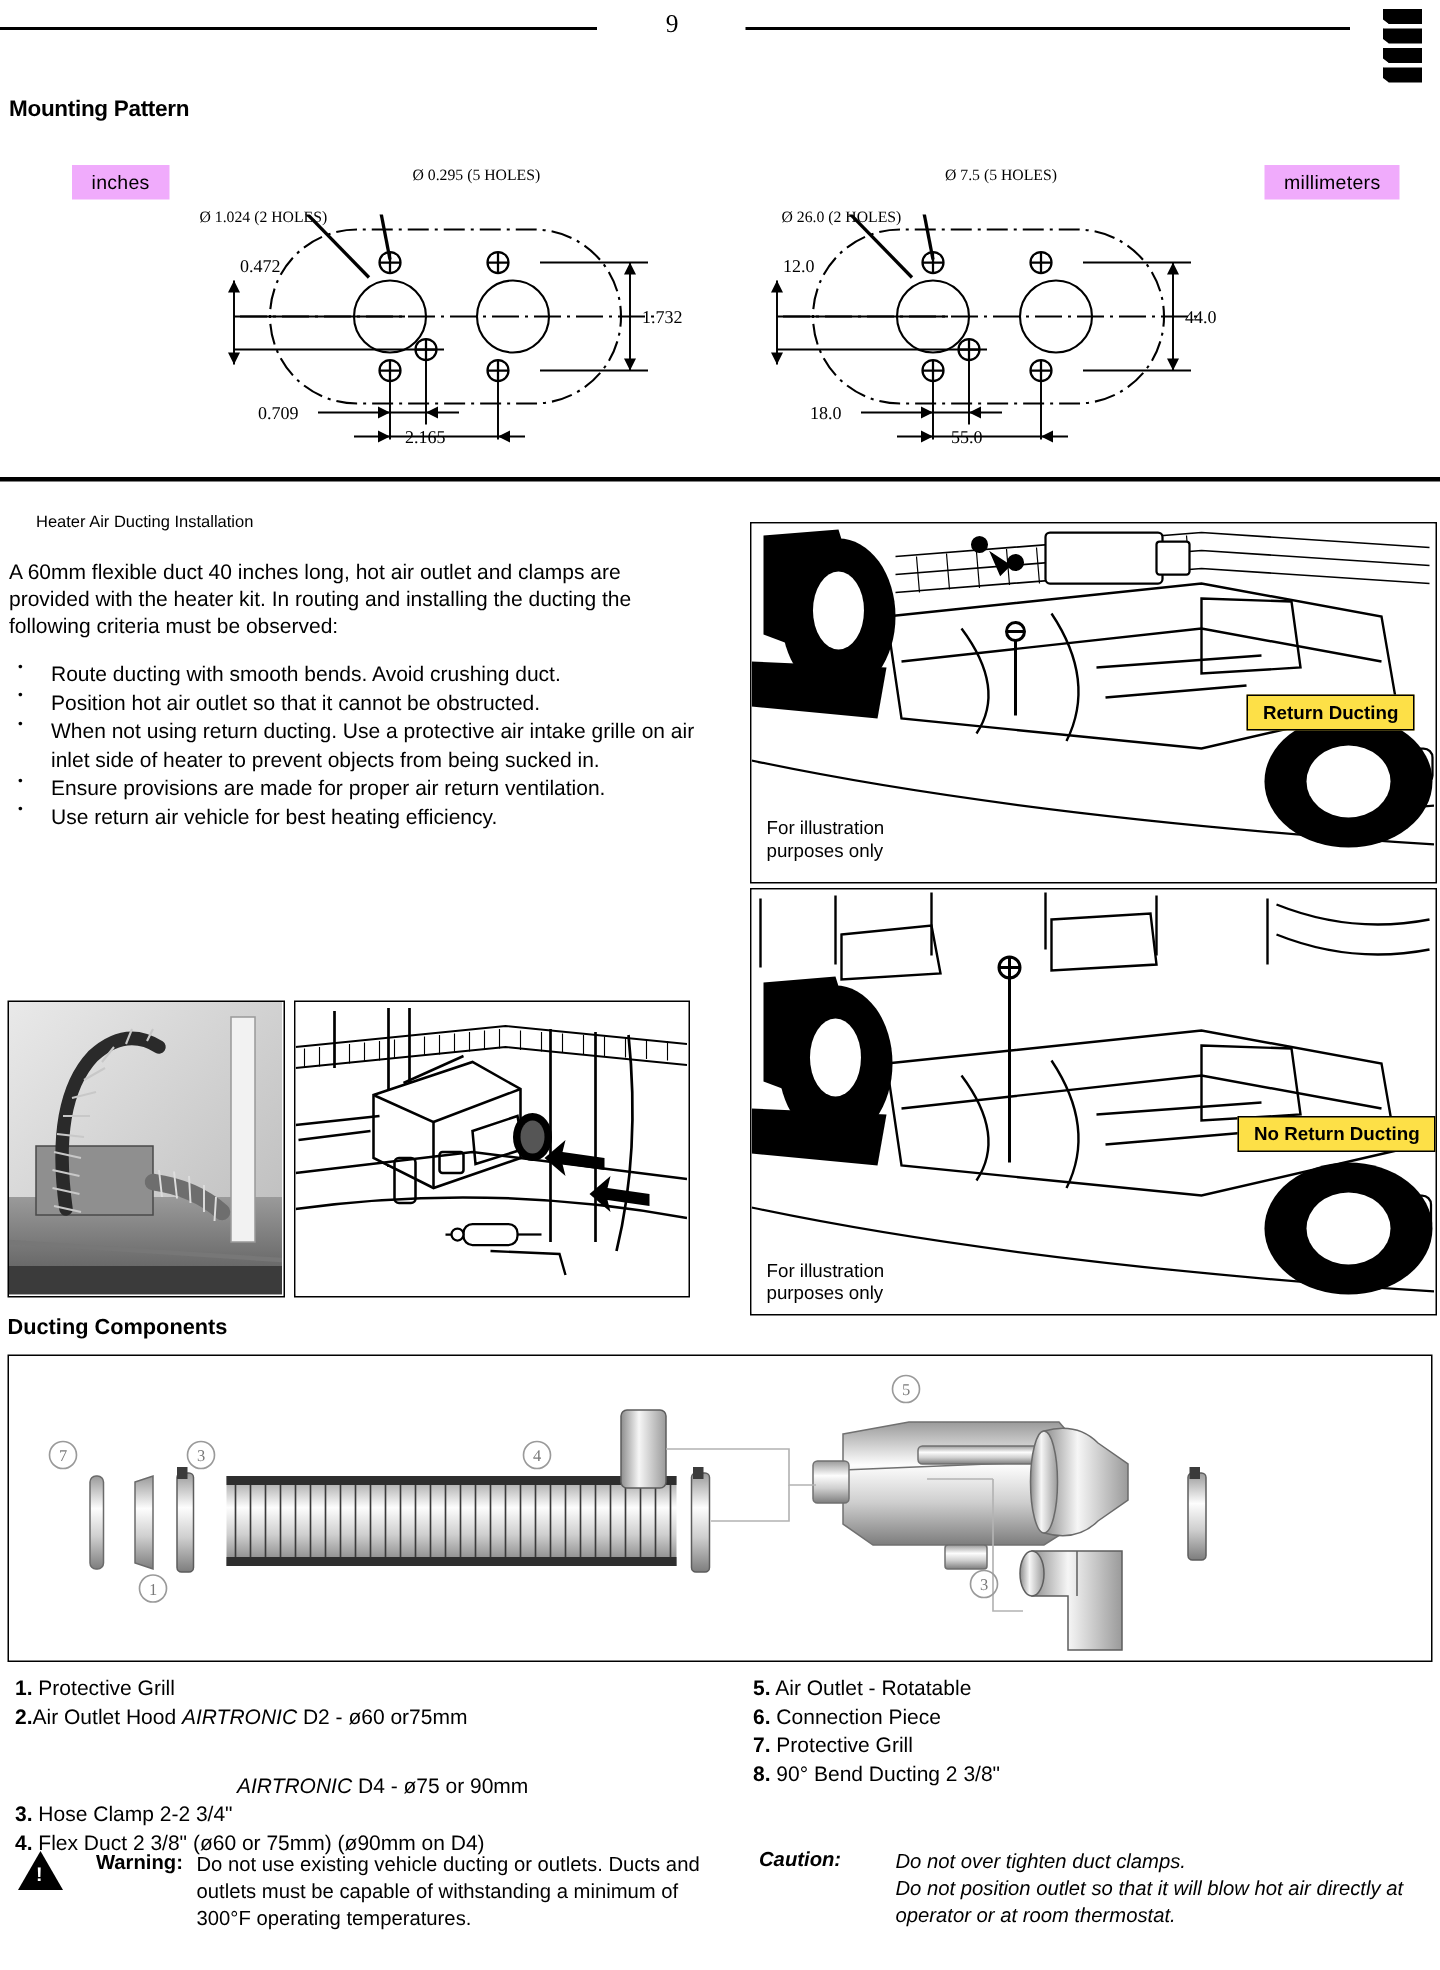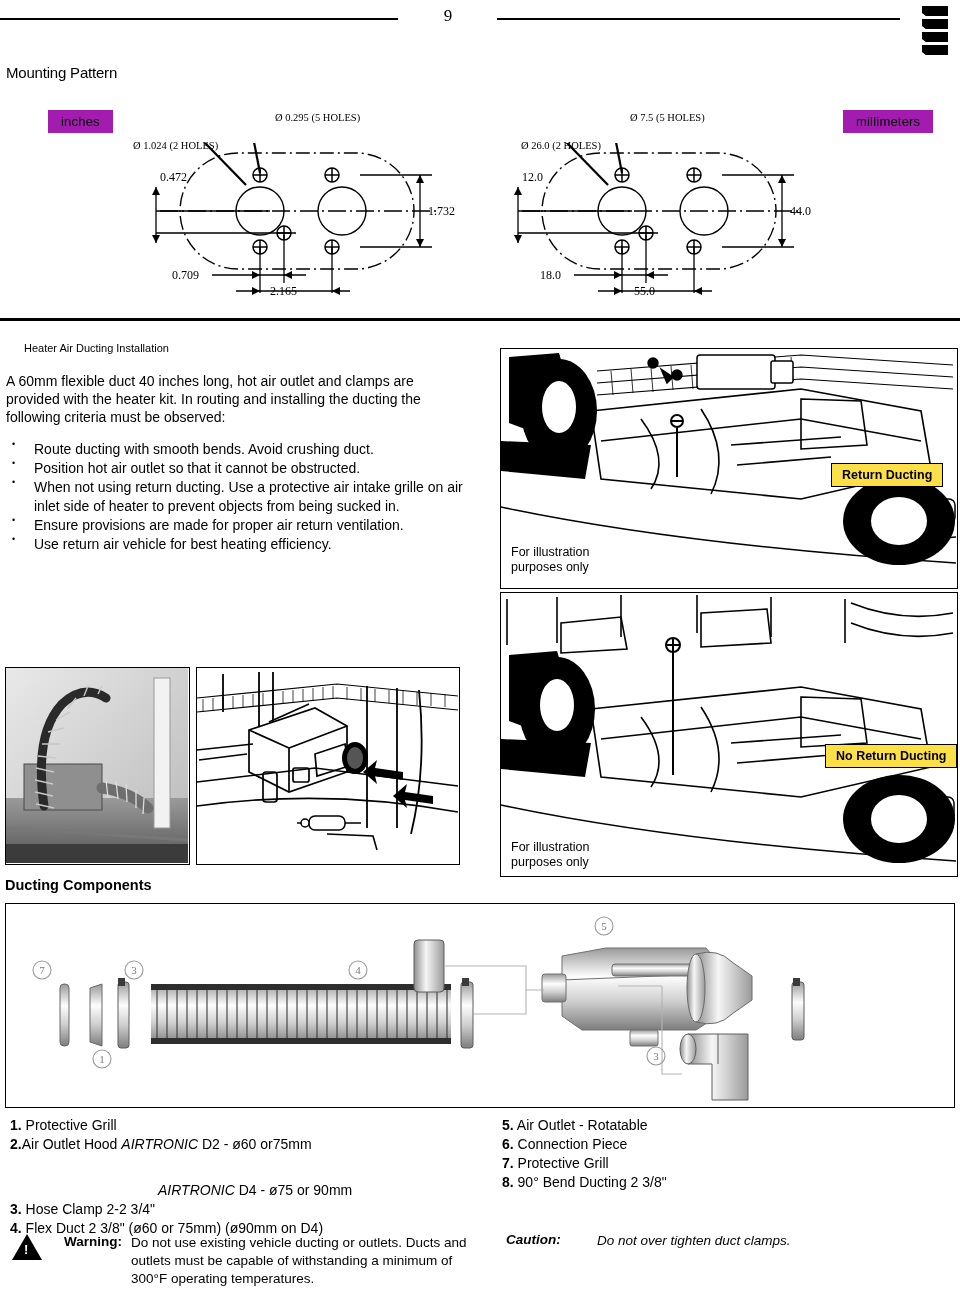--- a/index.html
+++ b/index.html
@@ -16,23 +16,23 @@
   
   .page-header { position:absolute; top:0; left:0; width:960px; height:40px; }
   .hdr-rule-l { position:absolute; top:18px; left:0; width:398px; height:2px; background:#000; }
   .hdr-rule-r { position:absolute; top:18px; left:497px; width:403px; height:2px; background:#000; }
   .page-num { position:absolute; top:6px; left:428px; width:40px; text-align:center;
               font-size:17px; font-family:"Liberation Serif", serif; }
   .logo { position:absolute; top:4px; left:918px; width:32px; height:56px; }
 
   
   .sec-mounting { position:absolute; top:48px; left:0; width:960px; height:270px; }
-  .h-mounting { position:absolute; top:16px; left:6px; font-size:15px; font-weight:normal; letter-spacing:-.2px; }
+  .h-mounting { position:absolute; top:16px; left:6px; font-size:15px; font-weight:bold; letter-spacing:-.2px; }
   .unit-tag {
-    position:absolute; background:#a21caf; color:#000;
+    position:absolute; background:#f0abfc; color:#000;
     font-size:13px; padding:4px 13px; letter-spacing:.2px;
   }
   .unit-inches { top:62px; left:48px; }
   .unit-mm { top:62px; left:843px; }
 
   .dim-note { position:absolute; font-size:10.5px; font-family:"Liberation Serif", serif; white-space:nowrap; }
   .n-in-a { top:92px; left:133px; }
   .n-in-b { top:64px; left:275px; }
   .n-mm-a { top:92px; left:494px;margin-left:27px; }
   .n-mm-b { top:64px; left:630px; }
@@ -666,14 +666,15 @@
 <div class="warn">
   <div class="warn-tri"></div>
   <div class="warn-lbl">Warning:</div>
   <div class="warn-txt">Do not use existing vehicle ducting or outlets. Ducts and outlets must be capable of withstanding a minimum of 300°F operating temperatures.</div>
 </div>
 
 <div class="caut">
   <div class="caut-lbl">Caution:</div>
   <div class="caut-txt">
     <div>Do not over tighten duct clamps.</div>
+    <div>Do not position outlet so that it will blow hot air directly at operator or at room thermostat.</div>
   </div>
 </div>
 
 </body></html>

